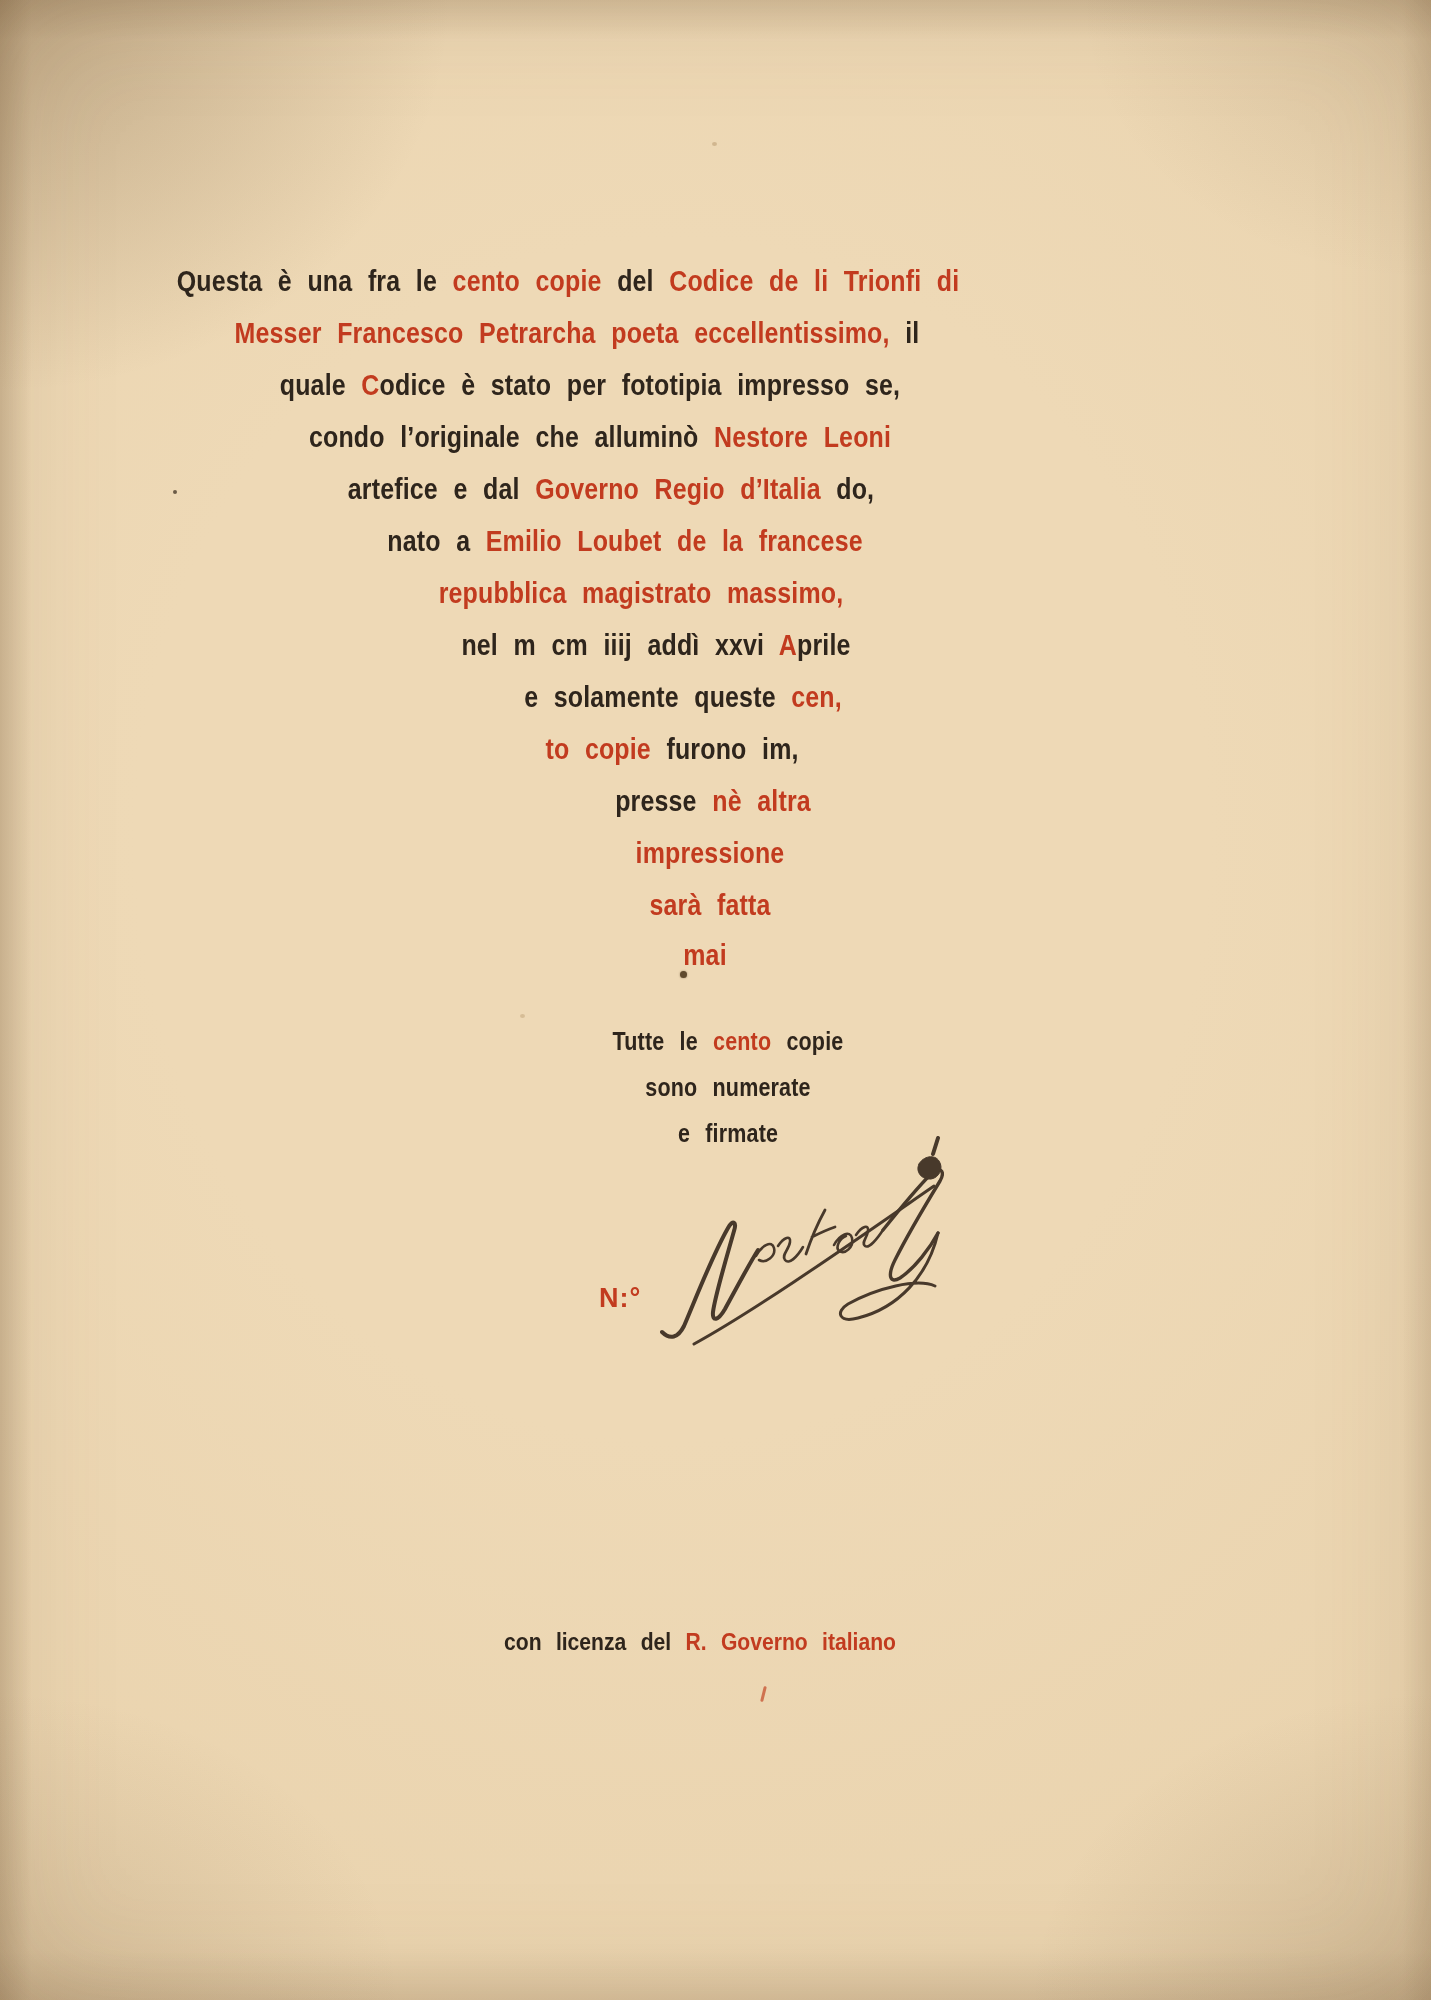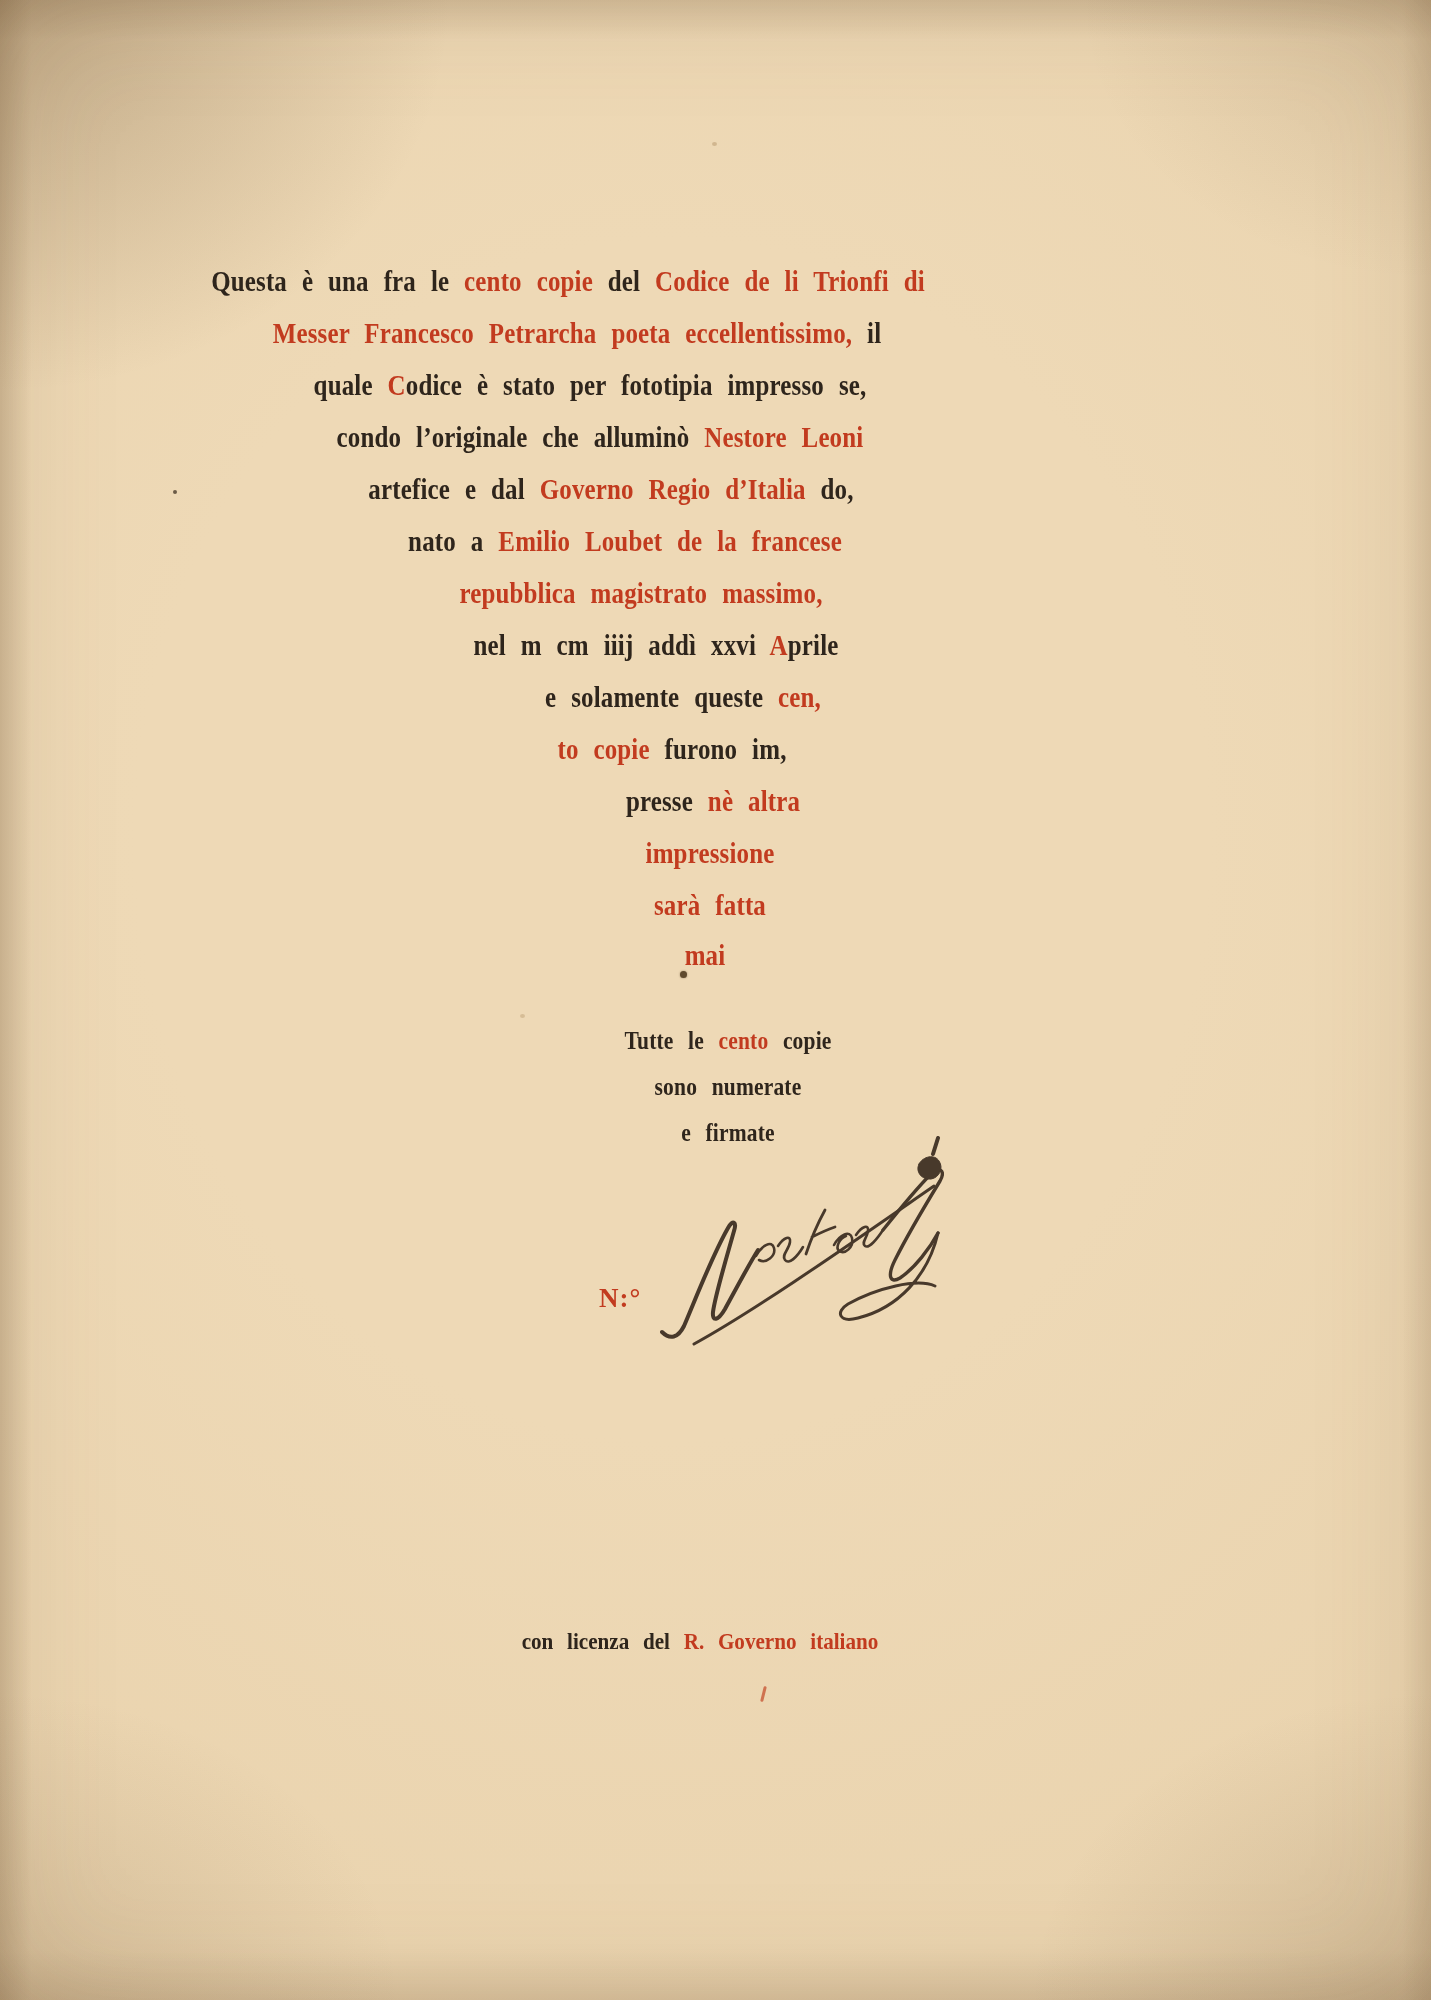--- a/index.html
+++ b/index.html
@@ -1,21 +1,21 @@
 <!DOCTYPE html>
 <html><head>
 <meta charset="utf-8">
 <style>
   html,body{margin:0;padding:0;background:#b7a078;}
   #page{
     position:relative;
     width:1431px;height:2000px;
     margin:0 auto;
     overflow:hidden;
-    font-family:Liberation Serif, serif;
+    font-family:Liberation Sans, sans-serif;
     background:
       radial-gradient(45% 28% at 0% 0%, rgba(92,66,36,0.30), rgba(92,66,36,0) 70%),
       radial-gradient(35% 20% at 100% 0%, rgba(92,66,36,0.14), rgba(92,66,36,0) 70%),
       radial-gradient(40% 22% at 0% 100%, rgba(92,66,36,0.16), rgba(92,66,36,0) 70%),
       radial-gradient(40% 22% at 100% 100%, rgba(92,66,36,0.18), rgba(92,66,36,0) 70%),
       linear-gradient(to right, rgba(100,72,40,0.20) 0%, rgba(100,72,40,0) 2.2%),
       linear-gradient(to left, rgba(100,72,40,0.12) 0%, rgba(100,72,40,0) 2%),
       linear-gradient(to bottom, rgba(100,72,40,0.16) 0%, rgba(100,72,40,0) 2%),
       linear-gradient(to top, rgba(100,72,40,0.12) 0%, rgba(100,72,40,0) 2.5%),
       radial-gradient(150% 120% at 47% 42%, #eed9b6 25%, #e8d1ab 62%, #dfc69c 85%, #d3b78c 100%);

